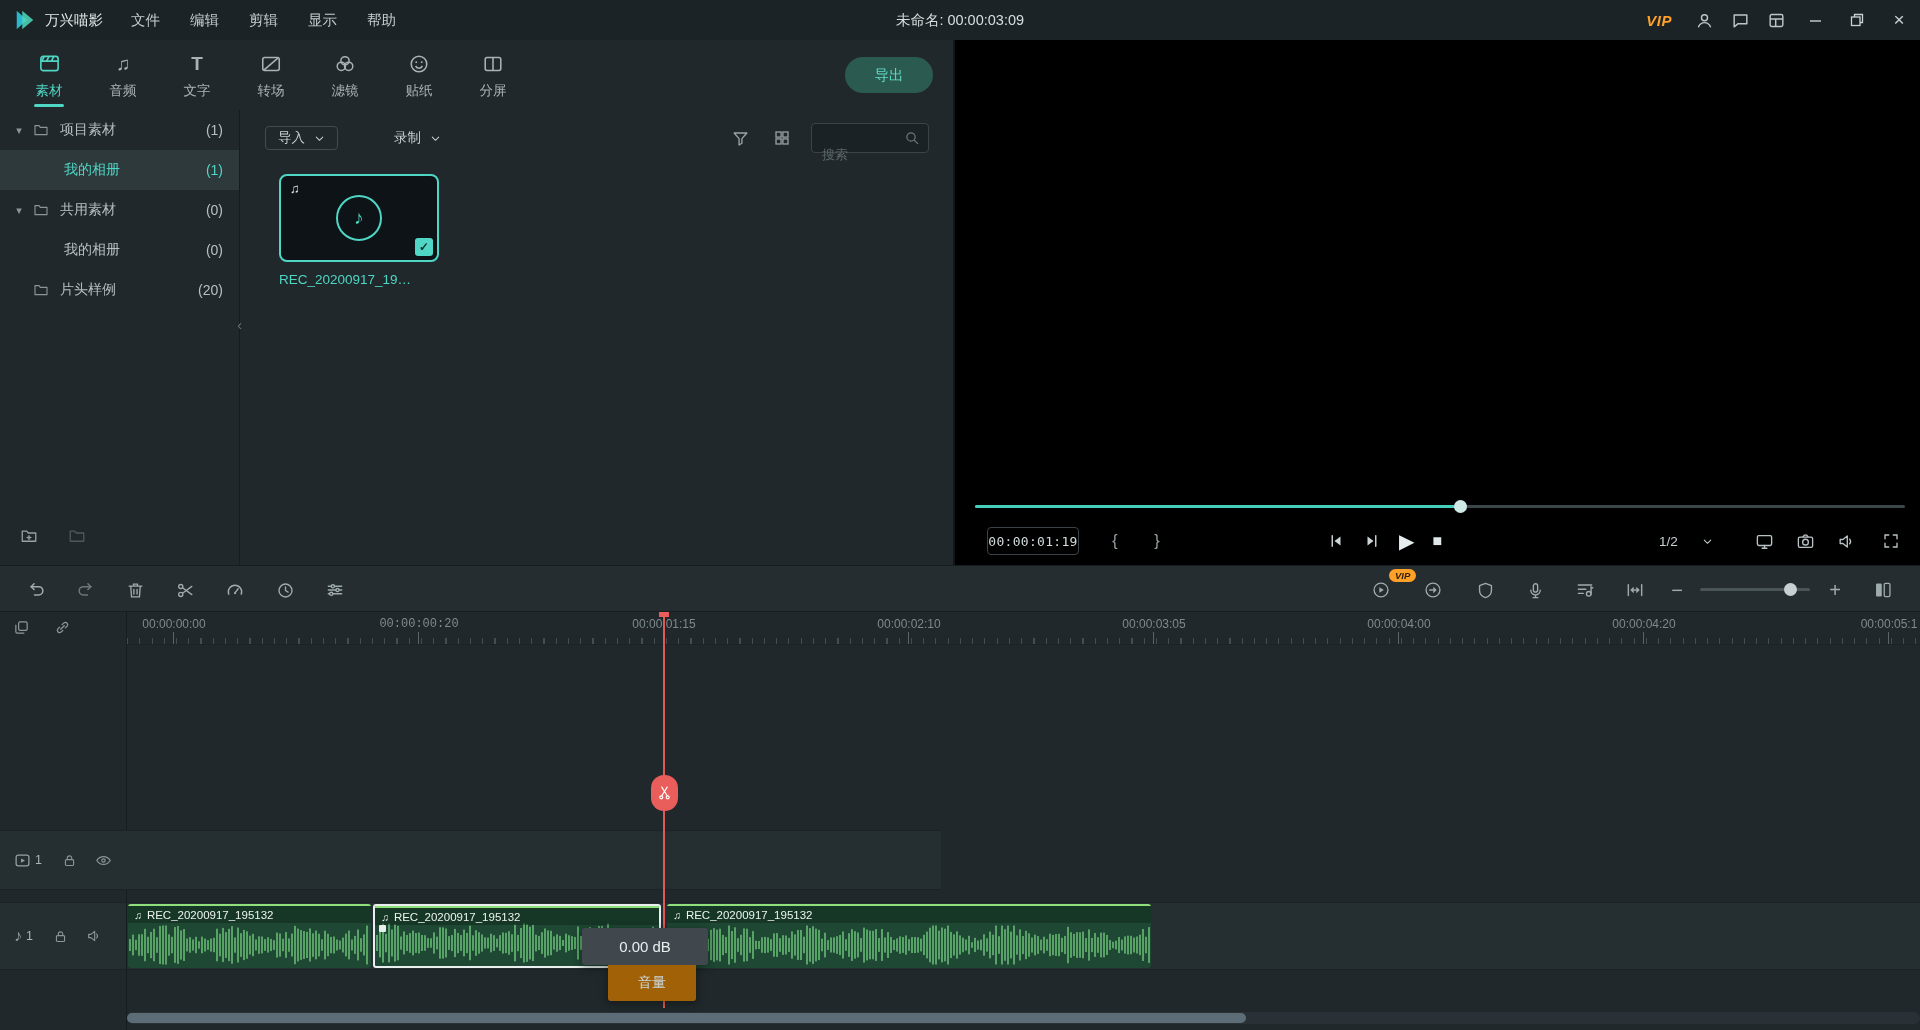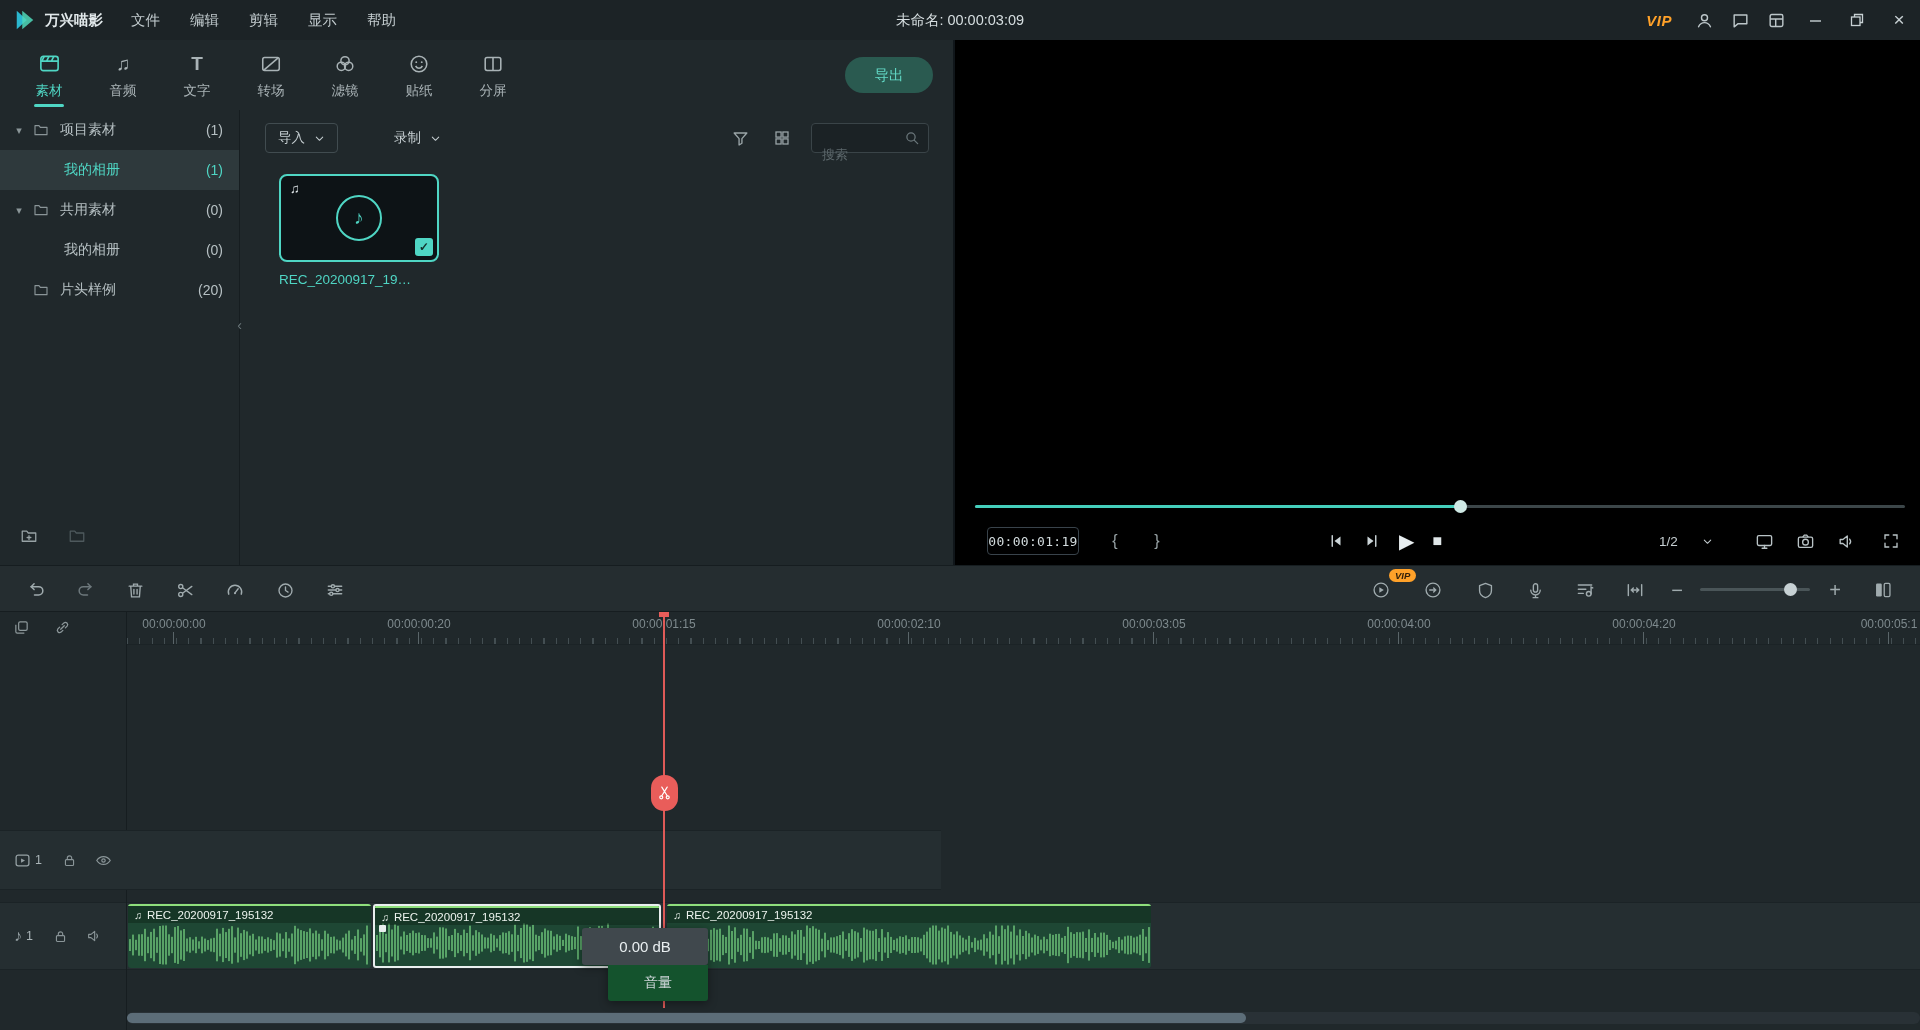--- a/index.html
+++ b/index.html
@@ -8,21 +8,21 @@
     width:1920px; height:1030px; position:relative; overflow:hidden;
     background:#20282b; color:#c6cfd2;
     font-family:"Liberation Sans", sans-serif; user-select:none;
   }
   svg { display:block; }
 
   
   .titlebar { position:absolute; top:0; left:0; right:0; height:40px; background:#1c2326;
     display:flex; align-items:center; padding-left:14px; z-index:60; }
   .logo { margin-right:9px; }
-  .app-name { font-size:14.5px; font-weight:bold; color:#e3eaec; margin-right:28px; }
+  .app-name { font-size:14.5px; font-weight:normal; color:#e3eaec; margin-right:28px; }
   .menu { font-size:14.5px; color:#c3cccf; margin-right:30px; cursor:default; }
   .doc-title { position:absolute; left:0; right:0; text-align:center; font-size:14.5px; color:#d6dee0; pointer-events:none; }
   .tb-right { margin-left:auto; display:flex; align-items:center; z-index:2; }
   .vip-text { color:#ffa129; font-weight:bold; font-style:italic; font-size:15px; letter-spacing:.5px; margin-right:14px; }
   .tb-icon { width:36px; height:40px; display:flex; align-items:center; justify-content:center; color:#bcc6c9; cursor:pointer; }
   .win-btn { width:42px; height:40px; display:flex; align-items:center; justify-content:center; color:#c8d1d4; cursor:pointer; font-size:19px; }
 
   
   .left-panel { position:absolute; top:40px; left:0; width:953px; height:525px; background:#20282b; }
   .tabbar { position:absolute; top:0; left:0; right:0; height:70px; display:flex; align-items:center; padding-left:12px; }
@@ -47,21 +47,21 @@
   .side-item.selected { background:#2e393c; color:#4fd6c4; }
   .side-bottom { position:absolute; bottom:12px; left:0; right:0; height:34px; display:flex; align-items:center; gap:30px; padding-left:20px; }
   .sb-ic { display:flex; cursor:pointer; }
 
   .collapse-arrow { position:absolute; left:232px; top:268px; width:15px; height:34px; color:#6b777b;
     display:flex; align-items:center; justify-content:center; font-size:14px; cursor:pointer; z-index:3; }
 
   .media { position:absolute; top:70px; left:241px; right:0; bottom:0; }
   .media-toolbar { position:absolute; top:10px; left:0; right:0; height:36px; display:flex; align-items:center; padding:0 24px; }
   .import-btn { display:flex; align-items:center; gap:9px; border:1px solid #414c50; border-radius:4px;
-    height:30px; padding:0 12px; font-size:13.5px; color:#c6cfd2; cursor:pointer; }
+    height:24px; padding:0 12px; font-size:13.5px; color:#c6cfd2; cursor:pointer; }
   .record-btn { display:flex; align-items:center; gap:9px; height:30px; padding:0 12px; margin-left:44px;
     font-size:13.5px; color:#c6cfd2; cursor:pointer; }
   .flex-sp { flex:1; }
   .mt-icon { width:30px; height:30px; color:#9aa5a8; display:flex; align-items:center; justify-content:center; margin-left:12px; cursor:pointer; }
   .search-box { width:118px; height:30px; border:1px solid #3a4448; background:#1b2225; border-radius:4px;
     display:flex; align-items:center; padding:0 8px; margin-left:14px; color:#6a767a; }
   .search-box input { flex:1; min-width:0; background:transparent; border:none; outline:none; color:#c6cfd2; font-size:13px;
     font-family:"Liberation Sans", sans-serif;margin-top:32px; }
   .search-box input::placeholder { color:#5d686c; }
 
@@ -144,21 +144,21 @@
   .vol-handle { position:absolute; left:4px; top:19px; width:7px; height:7px; background:#e9efef; border-radius:1px; z-index:4; }
 
   .playhead-line { position:absolute; left:536px; top:0; width:2px; height:396px; background:rgba(233,93,90,.95); z-index:5; pointer-events:none; }
   .ph-cap { position:absolute; left:532px; top:0; width:10px; height:5px; background:#e95d5a; z-index:6; }
   .ph-handle { position:absolute; left:524px; top:163px; width:27px; height:36px; background:#e95d5a; border-radius:13px;
     z-index:6; display:flex; align-items:center; justify-content:center; cursor:grab; }
 
   .tooltip { position:absolute; left:455px; top:316px; z-index:8; filter:drop-shadow(0 2px 5px rgba(0,0,0,.4)); }
   .tt-val { width:126px; height:37px; background:#40484d; border-radius:3px; display:flex; align-items:center;
     justify-content:center; font-size:15px; color:#e8eef0; }
-  .tt-lbl { width:100px; height:36px; margin-left:26px; background:#14532d; border-radius:0 0 3px 3px;
+  .tt-lbl { width:88px; height:36px; margin-left:26px; background:#a16207; border-radius:0 0 3px 3px;
     display:flex; align-items:center; justify-content:center; font-size:14px; color:#ccd4d7; }
 
   .h-scroll { position:absolute; left:0; right:0; top:400px; height:12px; background:#293136; border-radius:6px; }
   .h-thumb { position:absolute; left:0; top:1px; width:1119px; height:10px; background:#5c6d78; border-radius:5px; cursor:pointer; }
 </style>
 </head>
 <body>
 
 <header class="titlebar">
   <span class="logo">
@@ -585,21 +585,21 @@
             <path d="M4 9.5v5h3.5L13 19V5L7.5 9.5z"></path>
             <path d="M16 9a4.8 4.8 0 0 1 0 6" stroke-linecap="round"></path>
           </svg>
       </span>
     </div>
   </div>
 
   <div class="tl-body">
     <div class="ruler">
       <span class="r-lbl" style="left:47px;">00:00:00:00</span>
-      <span class="r-lbl" style="left:292px;">00:00:00:20</span>
+      <span class="r-lbl" style="left:292px;font-family:Liberation Mono, monospace;">00:00:00:20</span>
       <span class="r-lbl" style="left:537px;">00:00:01:15</span>
       <span class="r-lbl" style="left:782px;">00:00:02:10</span>
       <span class="r-lbl" style="left:1027px;">00:00:03:05</span>
       <span class="r-lbl" style="left:1272px;">00:00:04:00</span>
       <span class="r-lbl" style="left:1517px;">00:00:04:20</span>
       <span class="r-lbl" style="left:1762px;">00:00:05:1</span>
     </div>
 
     <div class="lane video"></div>
     <div class="lane audio"></div>

